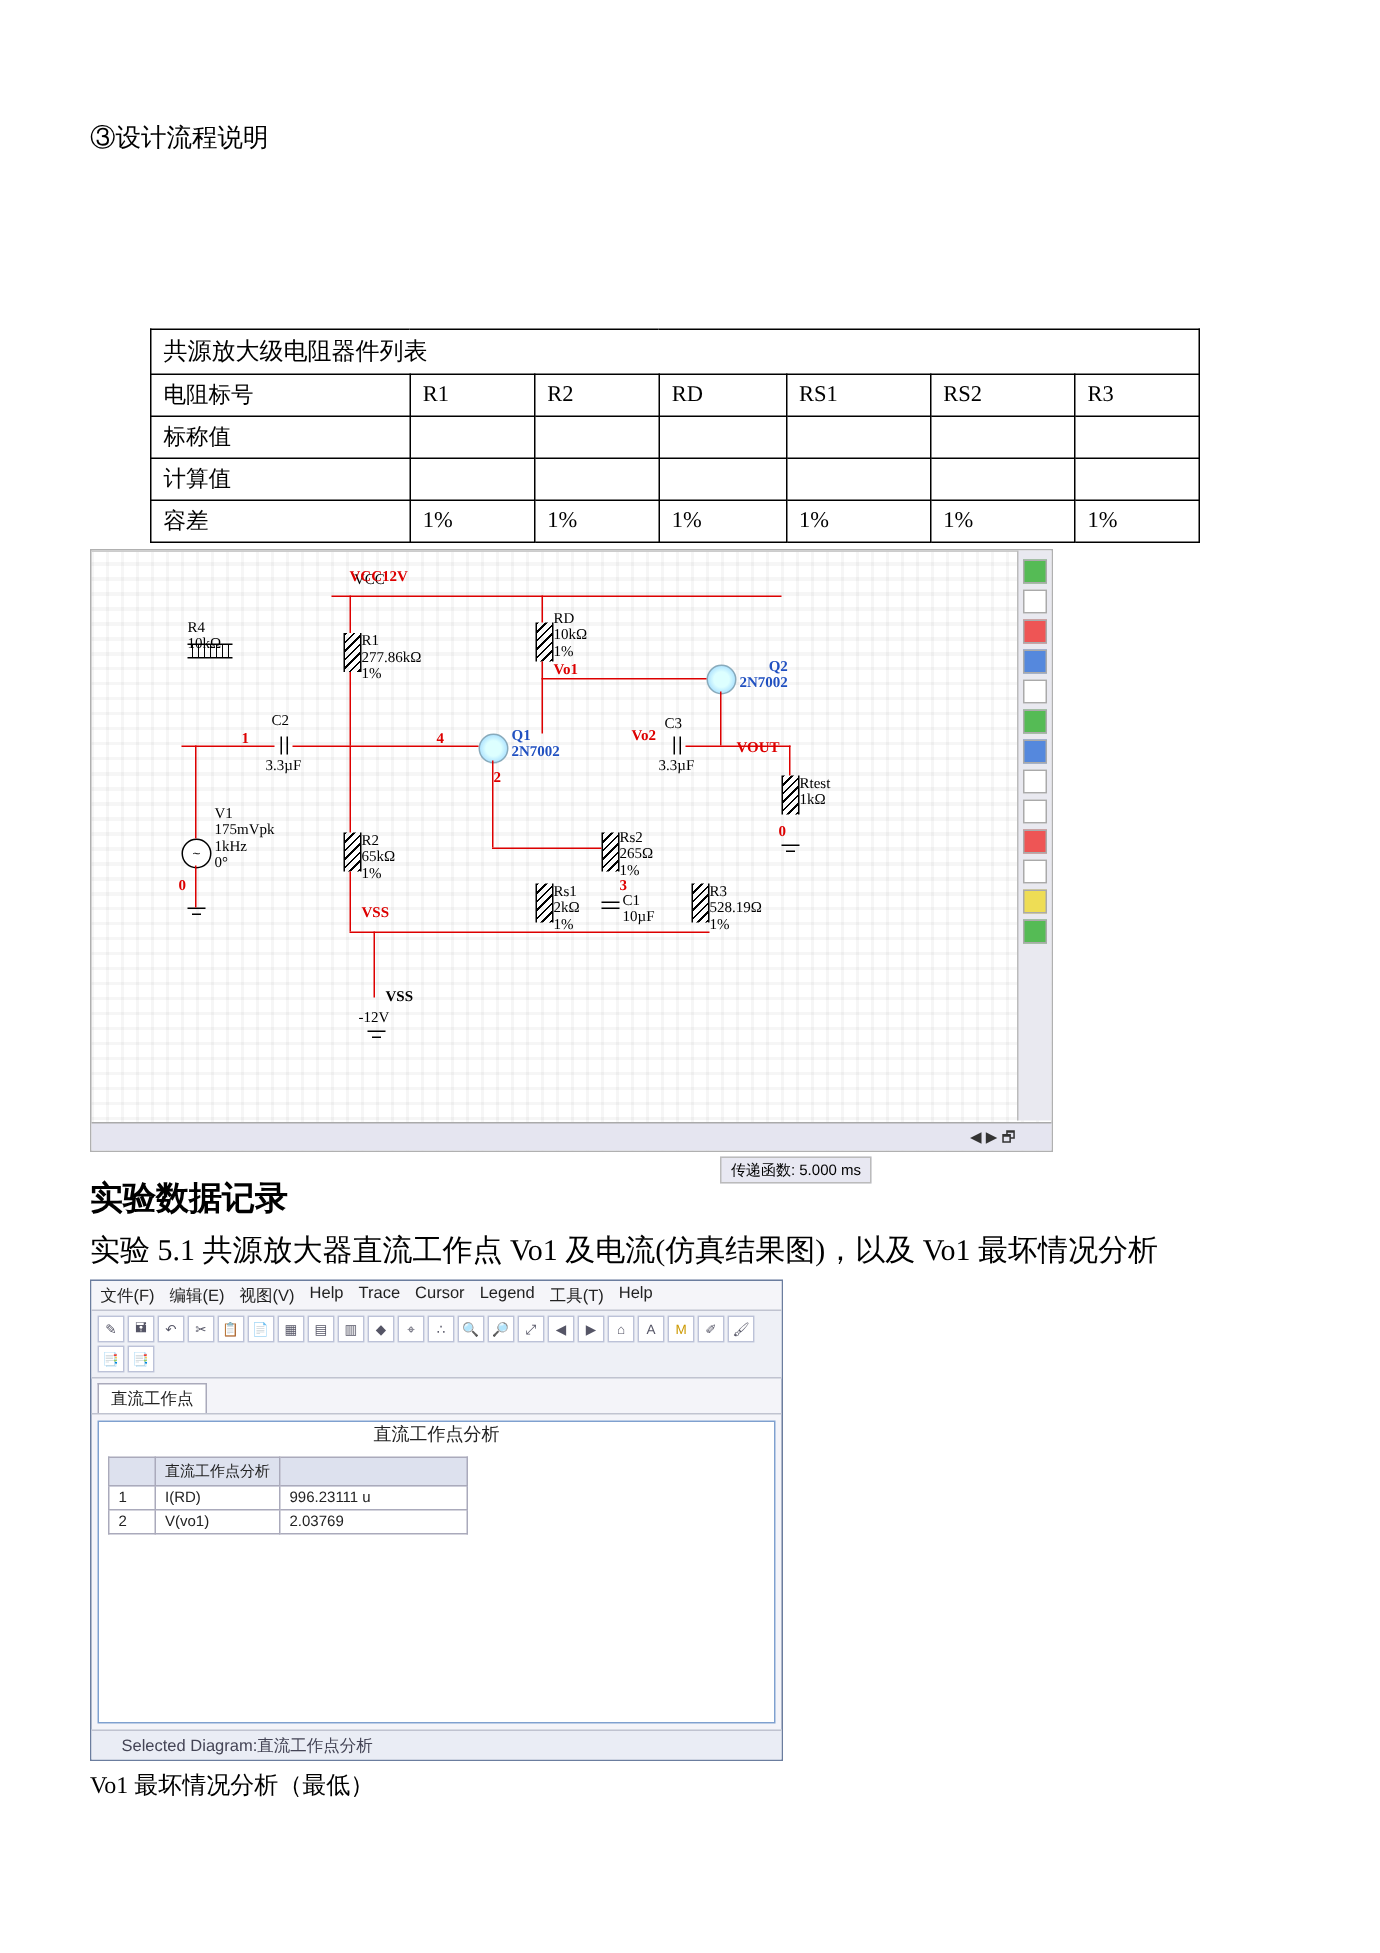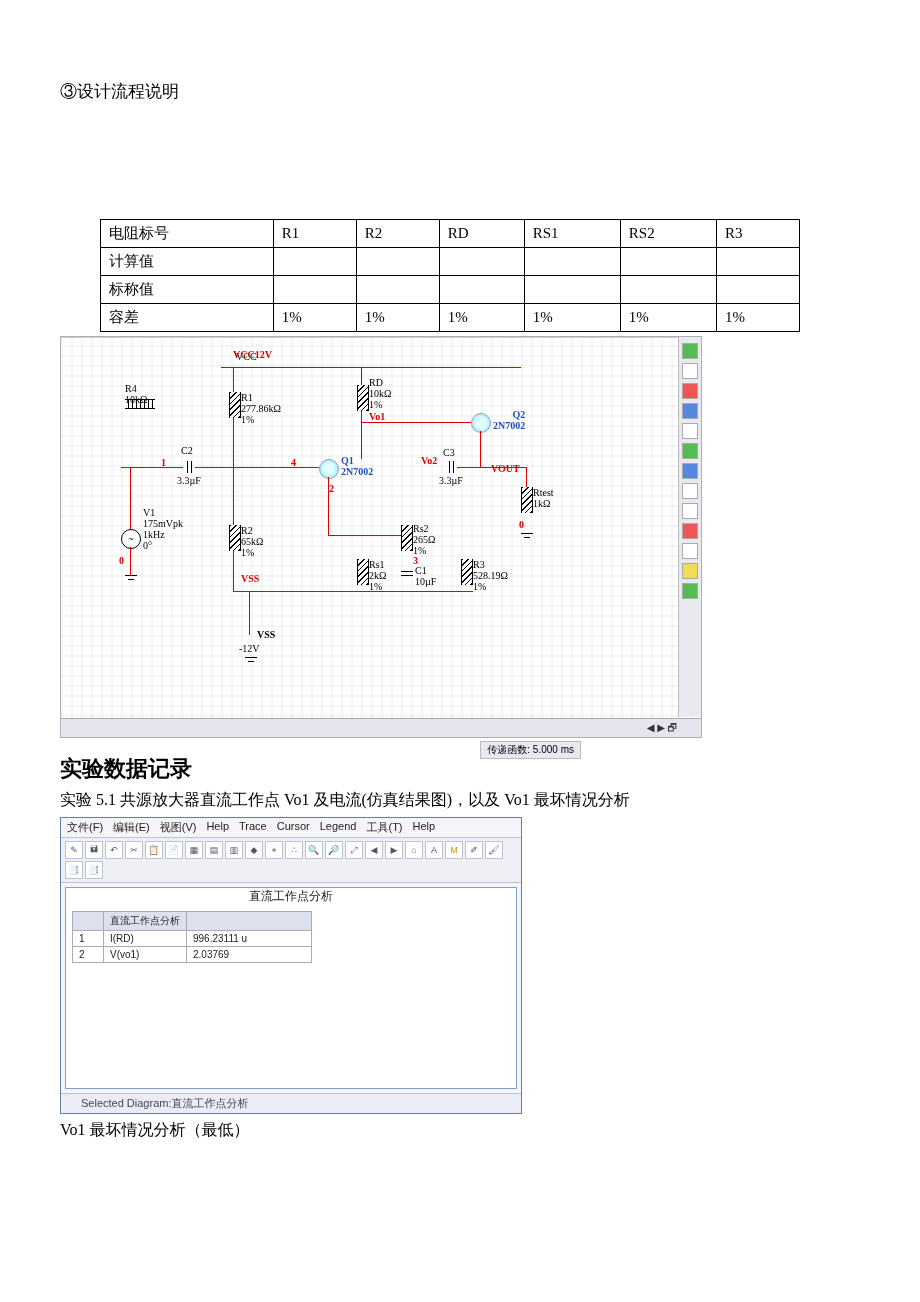--- a/index.html
+++ b/index.html
@@ -108,21 +108,21 @@
   .schem-foot{
     position:absolute; left:0; right:0; bottom:0; height:18px; background:#e5e5f0;
     border-top:1px solid #aaa; font-size:10px; display:flex; justify-content:flex-end; align-items:center;
     padding-right:24px; gap:12px; color:#333;
   }
 
   h2.data-rec {
     font-family: "Heiti SC","SimHei",sans-serif;
     font-size: 22px; font-weight: bold; margin: 16px 0 6px 0;
   }
-  .exp-line{ font-size:16px; margin-bottom:6px; }
+  .exp-line{ font-size:20px; margin-bottom:6px; }
 
   .grapher{
     width:460px; border:1px solid #6b7d9e; background:#f4f4f9;
     font-family: "Microsoft YaHei", sans-serif; font-size:11px; color:#222;
   }
   .grapher-title{
     background: linear-gradient(#e0e8ff,#cdd8f0);
     border-bottom:1px solid #9cb; padding:3px 6px; display:flex; justify-content:space-between; align-items:center;
   }
   .win-btns{ display:flex; gap:2px; }
@@ -142,40 +142,43 @@
   .grapher-foot{ padding:2px 20px; border-top:1px solid #c0c3d0; color:#445; background:#eaedf5; }
   .caption{ font-size:16px; margin-top:6px; }
 </style>
 </head>
 <body>
 
 <div class="section-label">③设计流程说明</div>
 
 <table class="resistor">
   <tbody>
+      <tr>
+        <td class="title-cell" colspan="7">共源放大级电阻器件列表</td>
+      </tr>
   <tr>
     <td>电阻标号</td>
     <td>R1</td>
     <td>R2</td>
     <td>RD</td>
     <td>RS1</td>
     <td>RS2</td>
     <td>R3</td>
   </tr>
   <tr>
-    <td>计算值</td>
+    <td>标称值</td>
     <td></td>
         <td></td>
         <td></td>
     <td></td>
         <td></td>
         <td></td>
   </tr>
   <tr>
-    <td>标称值</td>
+    <td>计算值</td>
     <td></td>
         <td></td>
         <td></td>
     <td></td>
         <td></td>
         <td></td>
   </tr>
   <tr>
     <td>容差</td>
     <td>1%</td>
@@ -351,20 +354,23 @@
     <span class="tb-ico">◀</span>
     <span class="tb-ico">▶</span>
     <span class="tb-ico">⌂</span>
     <span class="tb-ico">A</span>
     <span class="tb-ico" style="color:#c90">M</span>
     <span class="tb-ico">✐</span>
     <span class="tb-ico">🖌</span>
     <span class="tb-ico" style="color:#c60">📑</span>
     <span class="tb-ico" style="color:#c60">📑</span>
   </div>
+  <div class="tab-row">
+    <div class="tab">直流工作点</div>
+  </div>
   <div class="plot-area">
     <div class="plot-sub">直流工作点分析</div>
     <table class="mini-table">
       <tbody>
           <tr>
         <th style="width:18px;"></th>
         <th style="width:70px;">直流工作点分析</th>
         <th></th>
       </tr>
       <tr>

